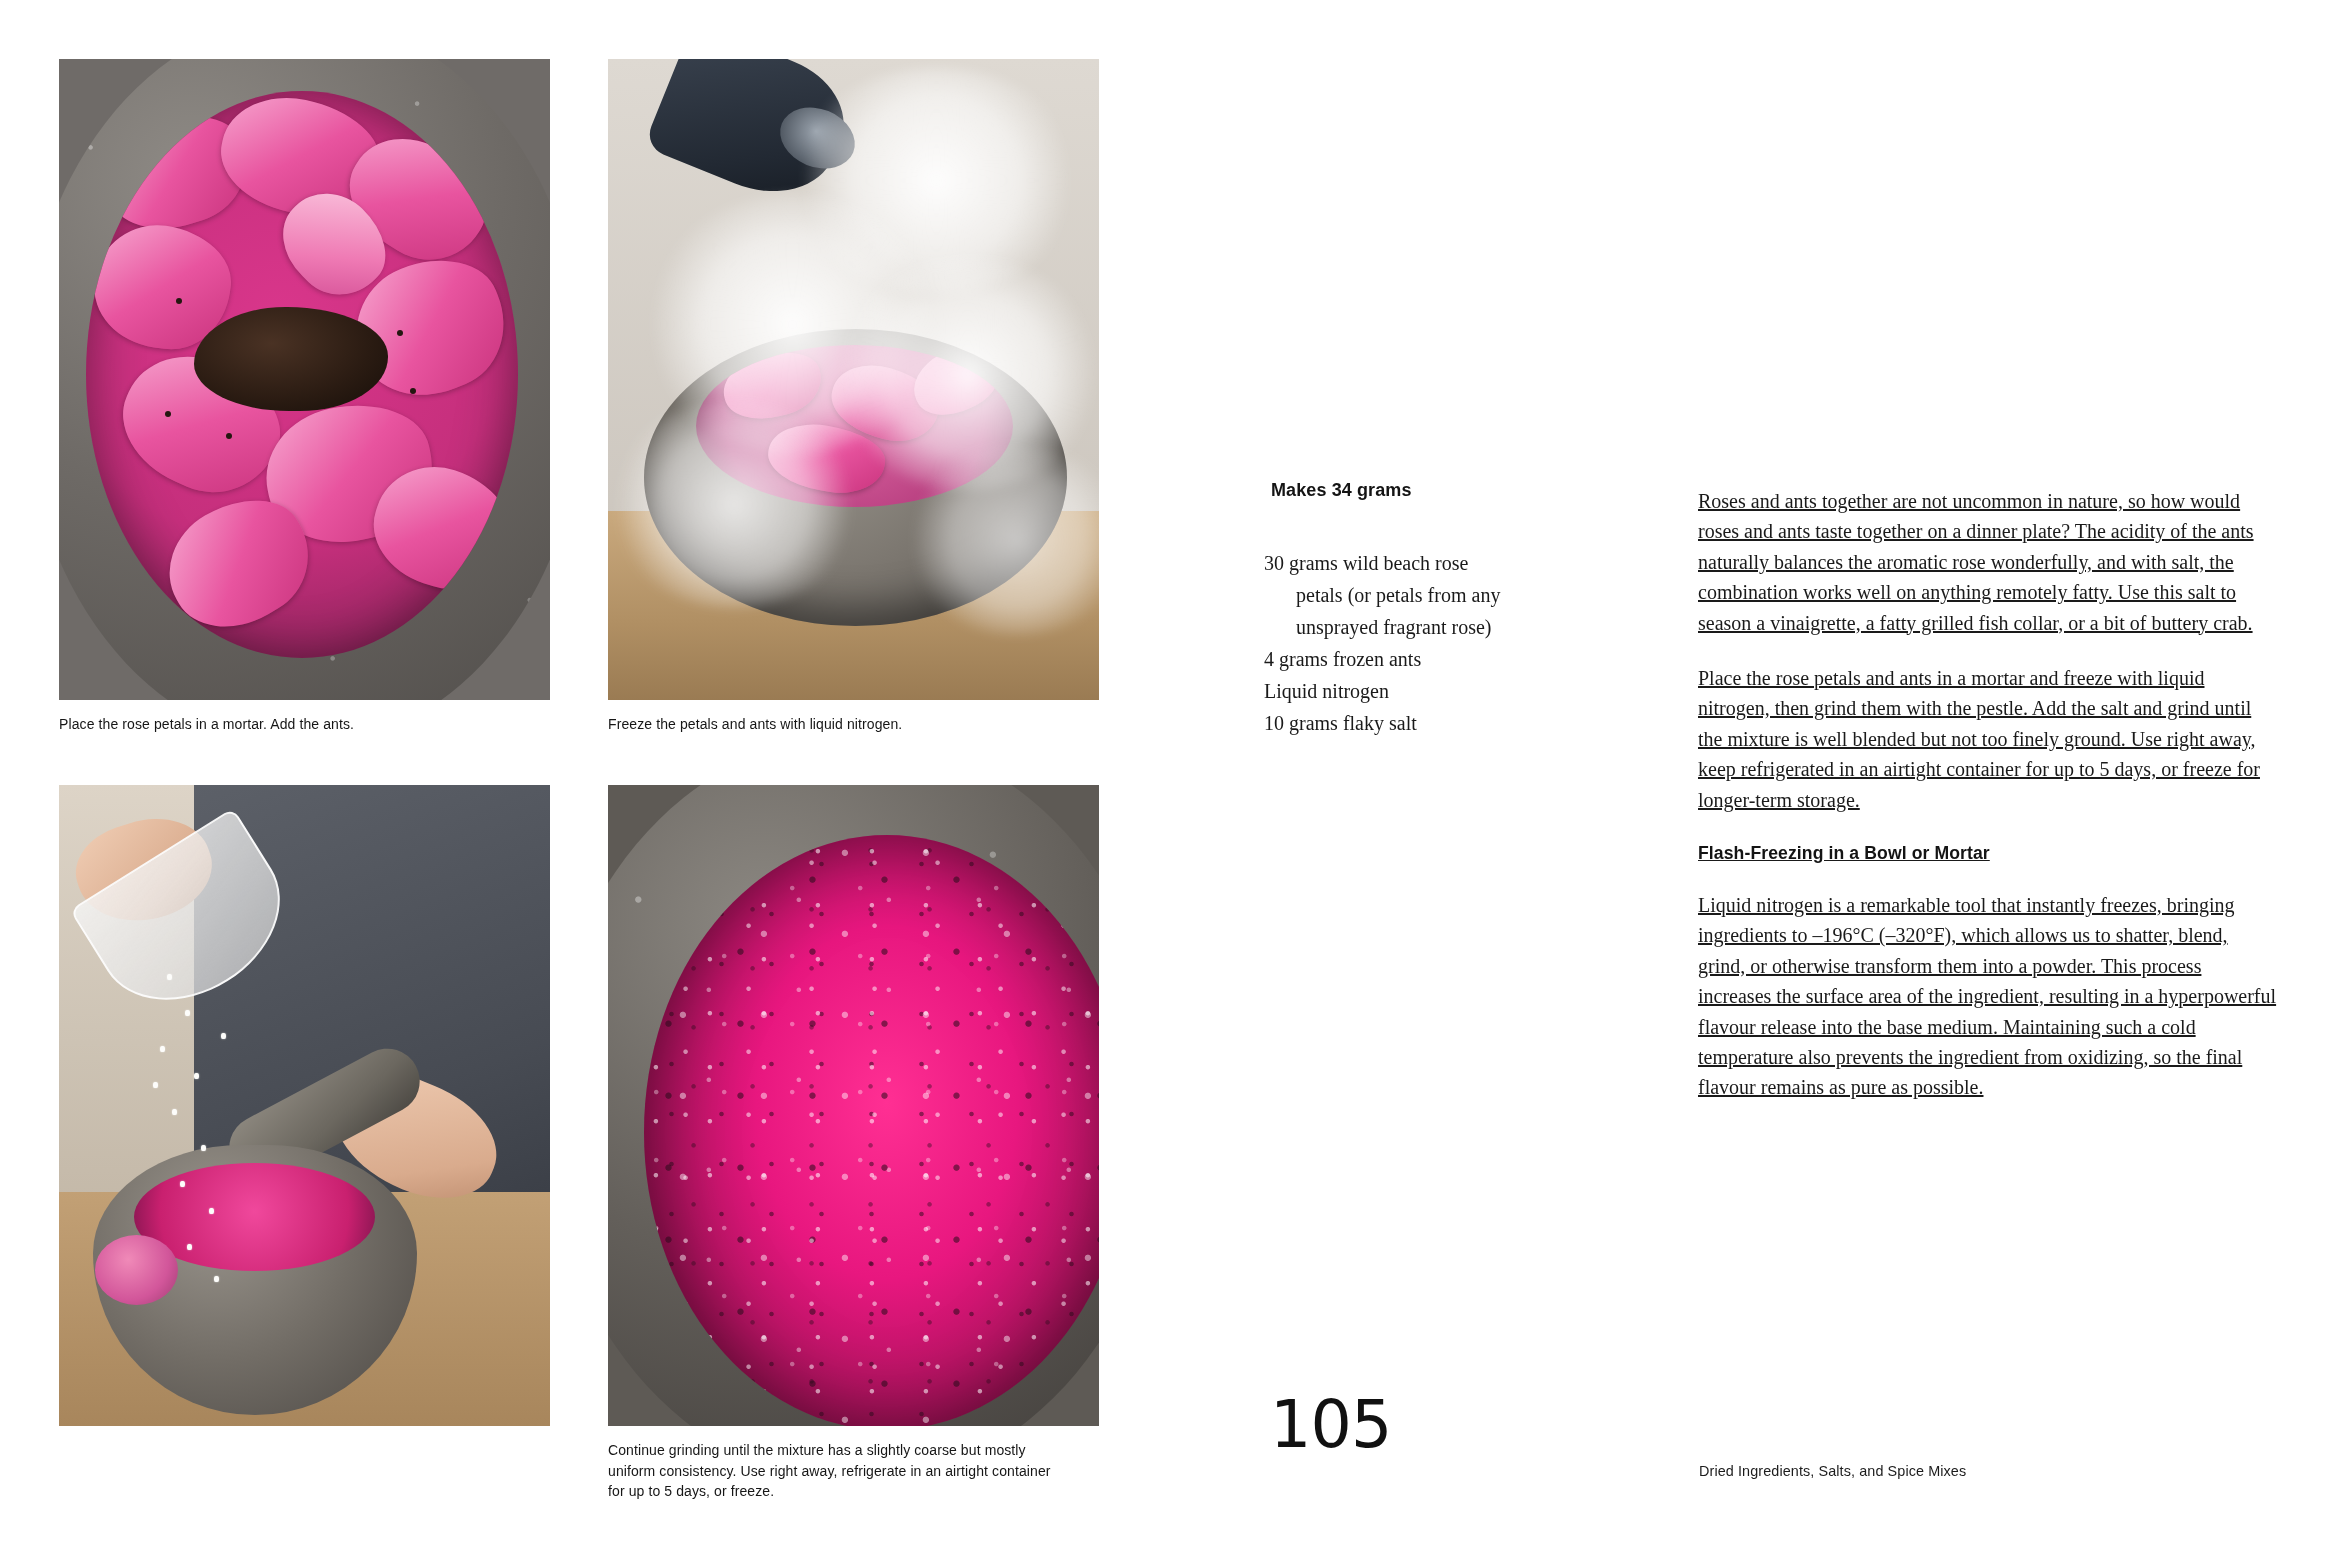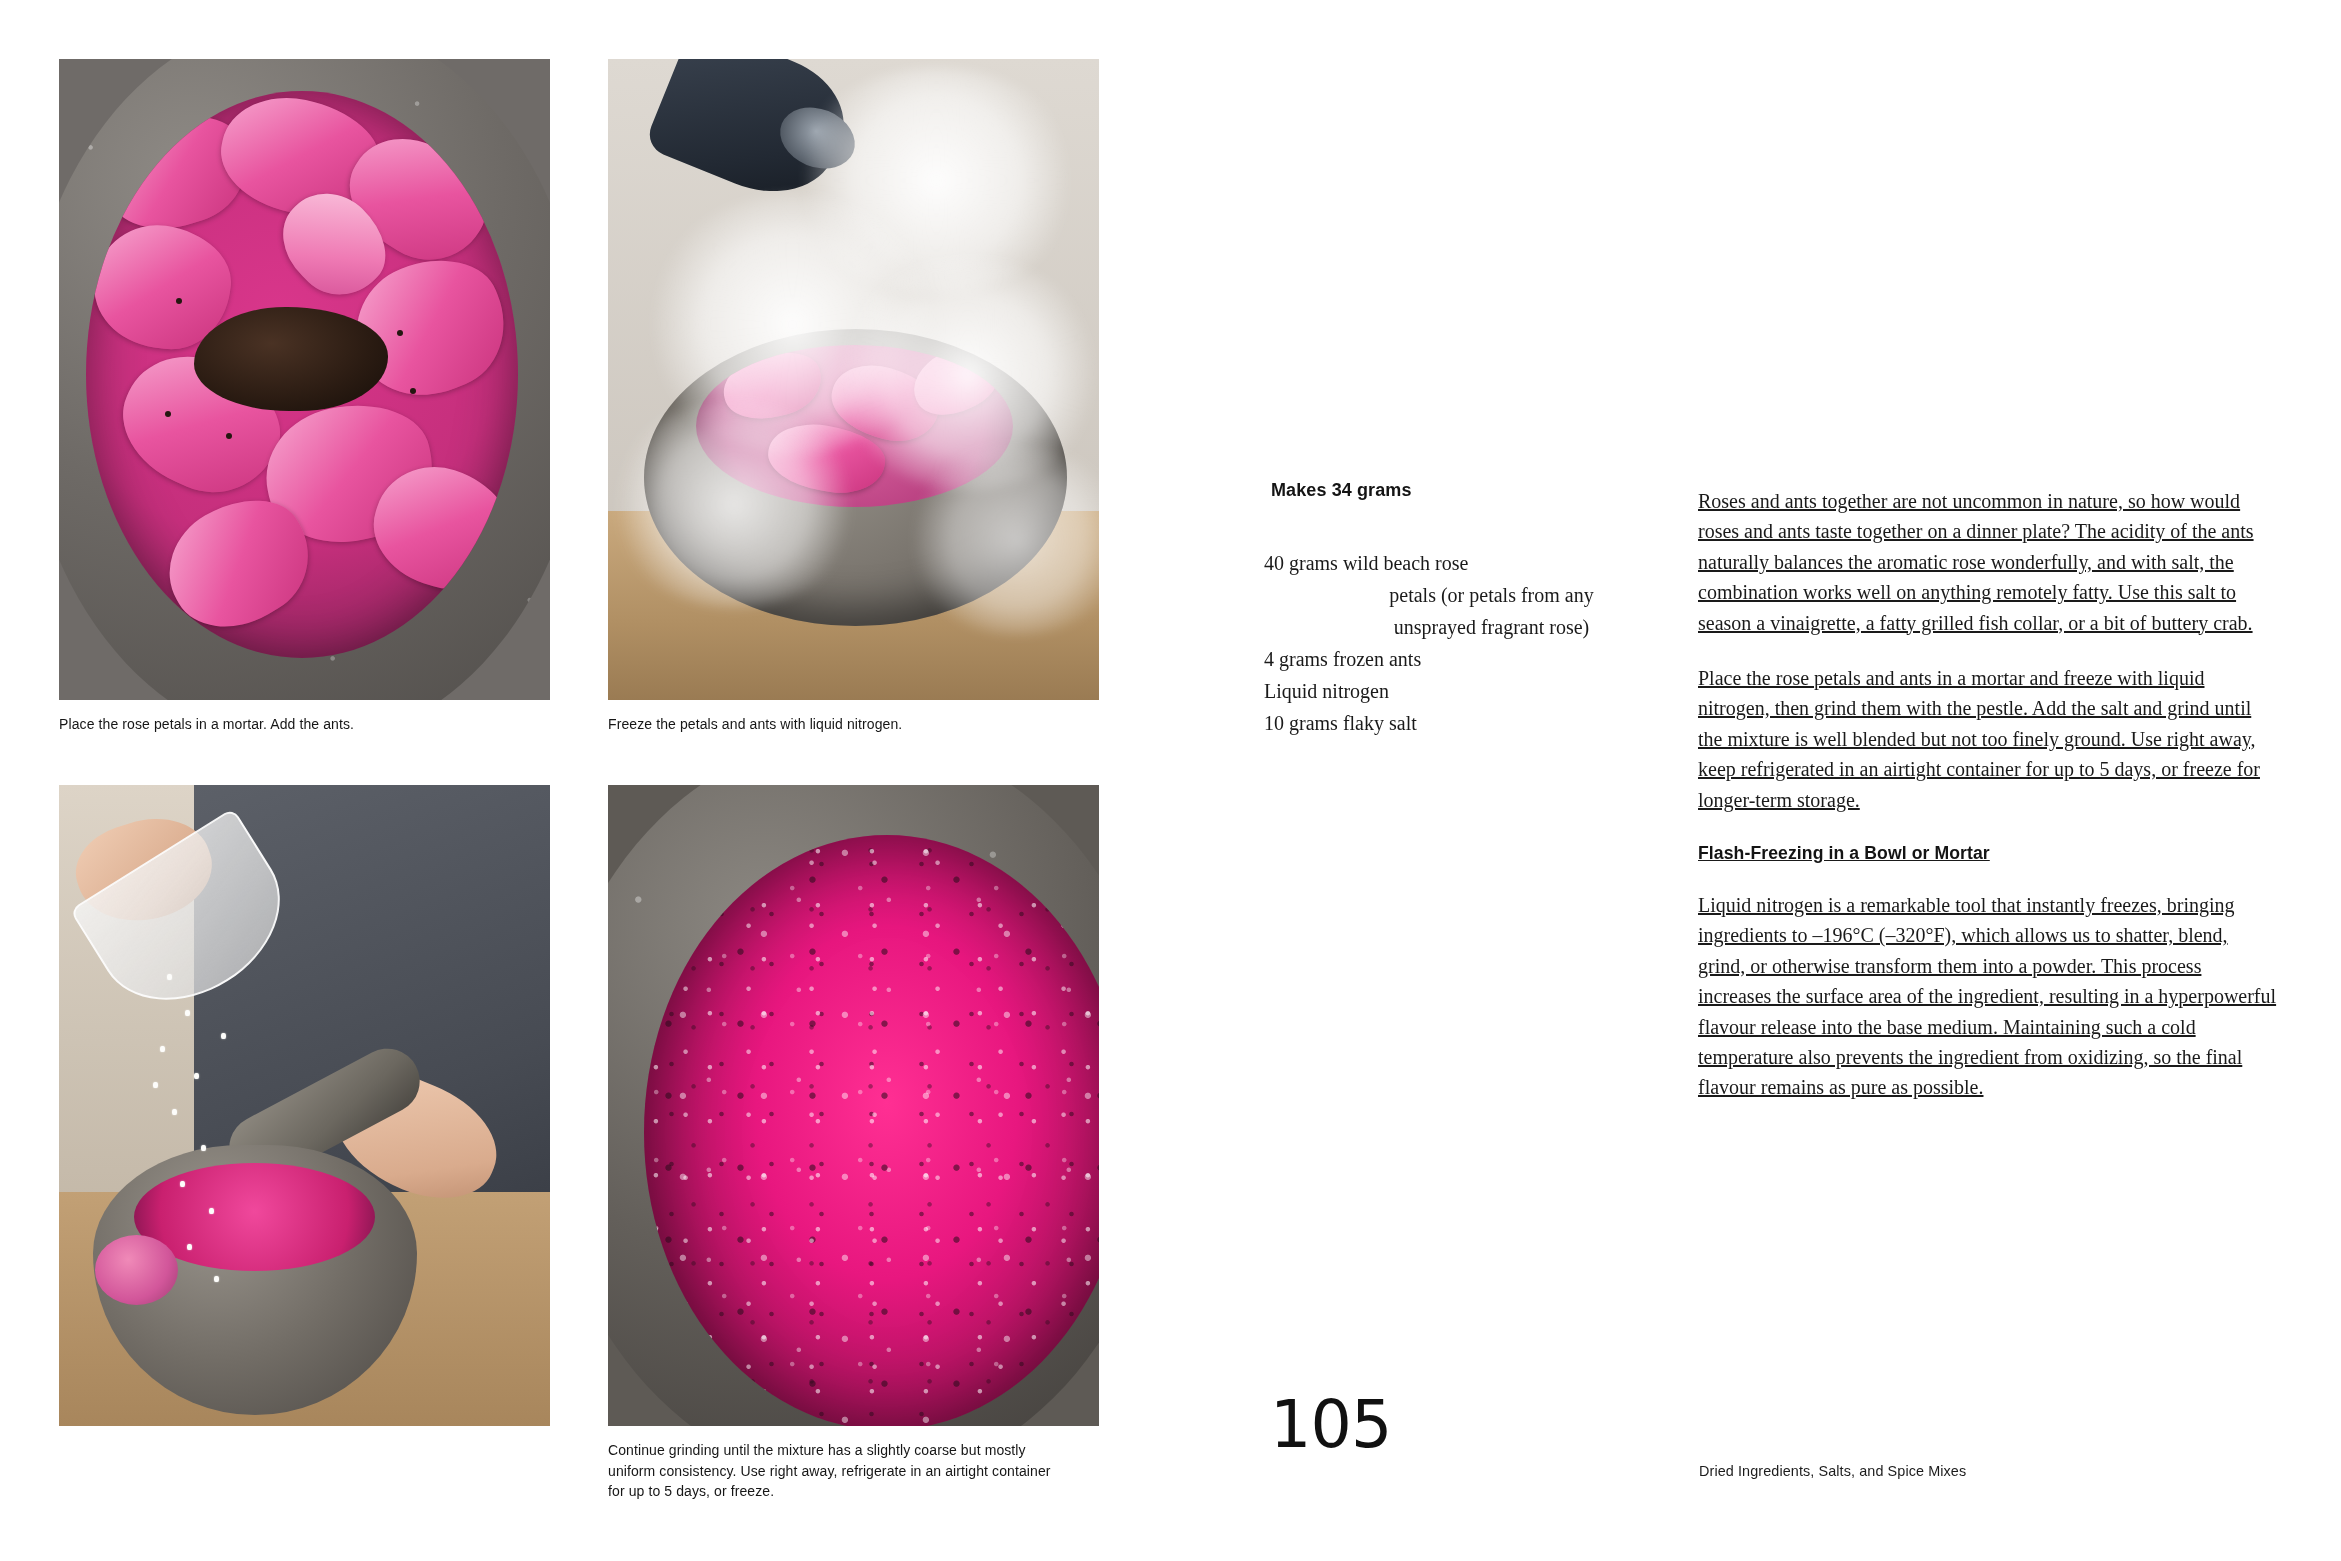--- a/index.html
+++ b/index.html
@@ -288,21 +288,21 @@
     position: absolute;
     left: 1264px;
     top: 547px;
     width: 423px;
     font-family: "Liberation Serif", serif;
     font-size: 20px;
     line-height: 1.6;
     color: #1a1a1a;
   }
   .ingredients .ing-line { white-space: pre-wrap; }
-  .ingredients .indent { padding-left: 32px; text-align: center; }
+  .ingredients .indent { padding-left: 32px; }
 
   .body-col {
     position: absolute;
     left: 1698px;
     top: 486px;
     width: 581px;
     font-family: "Liberation Serif", serif;
     font-size: 20px;
     line-height: 1.52;
     color: #1a1a1a;
@@ -436,21 +436,21 @@
         </div>
       </div>
       <div class="caption" style="width:455px;">Continue grinding until the mixture has a slightly coarse but mostly uniform consistency. Use right away, refrigerate in an airtight container for up to 5 days, or freeze.</div>
     </div>
   </div>
 
 
   <div class="makes">Makes 34 grams</div>
 
   <div class="ingredients">
-    <div class="ing-line">40 grams wild beach rose</div>
+    <div class="ing-line">30 grams wild beach rose</div>
     <div class="ing-line indent">petals (or petals from any</div>
     <div class="ing-line indent">unsprayed fragrant rose)</div>
     <div class="ing-line">4 grams frozen ants</div>
     <div class="ing-line">Liquid nitrogen</div>
     <div class="ing-line">10 grams flaky salt</div>
   </div>
 
   <div class="body-col">
     <p>Roses and ants together are not uncommon in nature, so how would roses and ants taste together on a dinner plate? The acidity of the ants naturally balances the aromatic rose wonderfully, and with salt, the combination works well on anything remotely fatty. Use this salt to season a vinaigrette, a fatty grilled fish collar, or a bit of buttery crab.</p>
     <p>Place the rose petals and ants in a mortar and freeze with liquid nitrogen, then grind them with the pestle. Add the salt and grind until the mixture is well blended but not too finely ground. Use right away, keep refrigerated in an airtight container for up to 5 days, or freeze for longer-term storage.</p>

